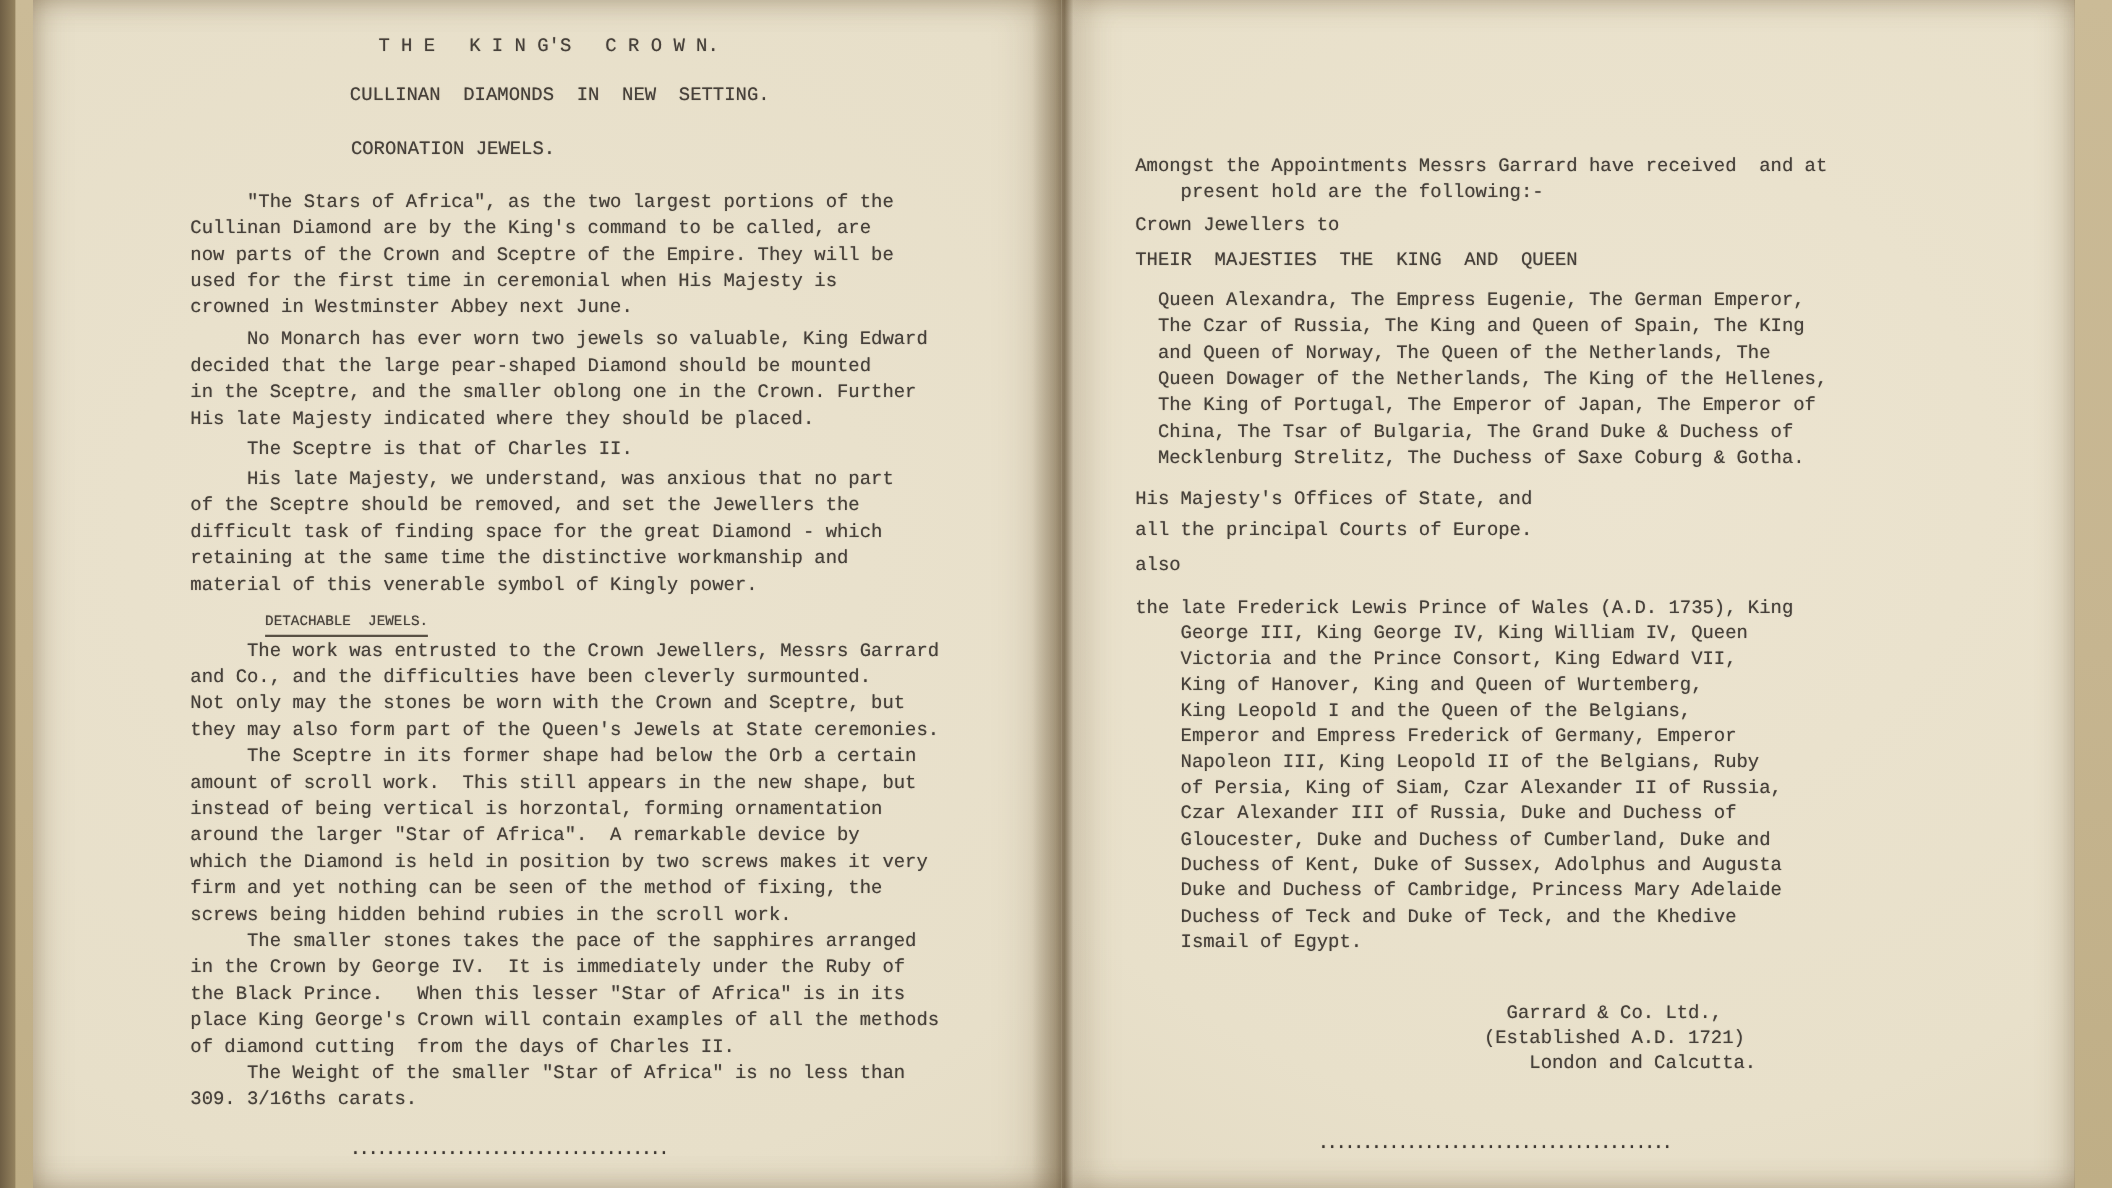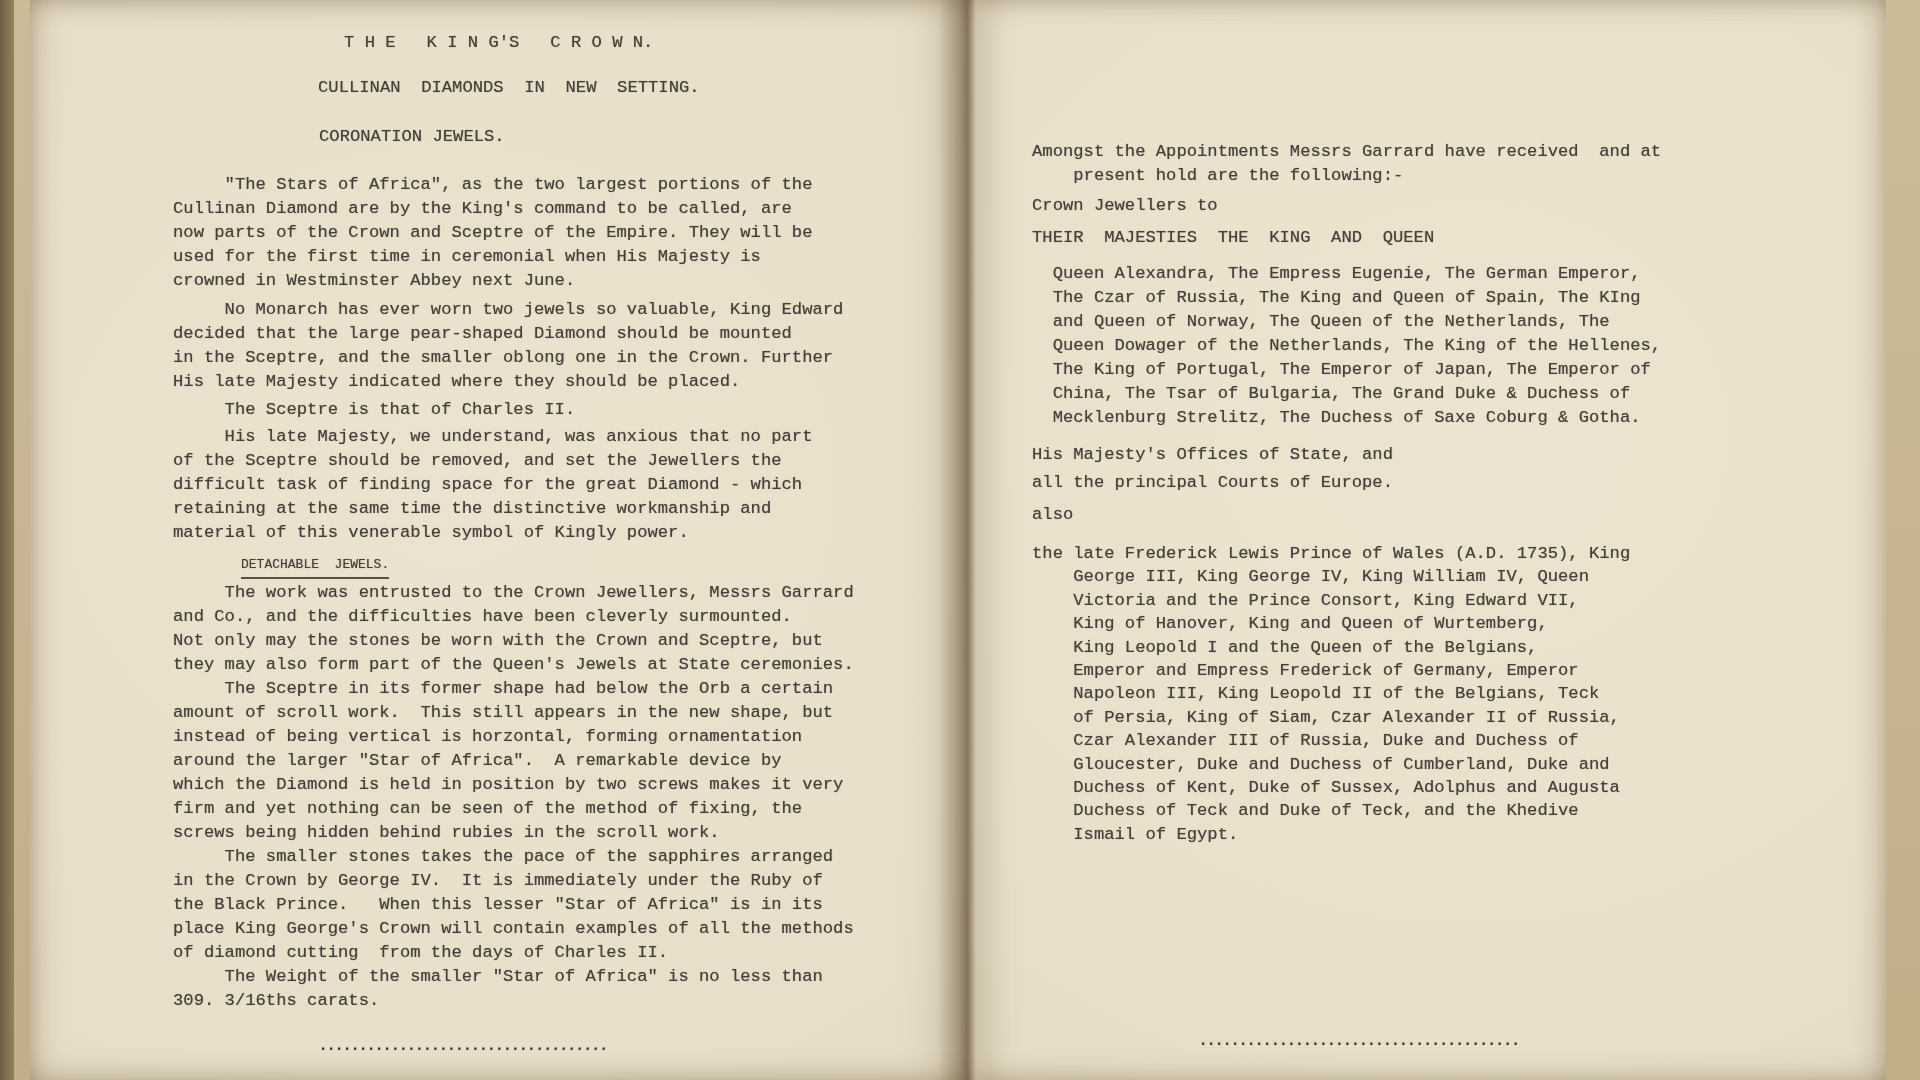--- a/index.html
+++ b/index.html
@@ -136,26 +136,32 @@
       <div class="tline center rmt13">His Majesty's Offices of State, and</div>
       <div class="tline center rmt4">all the principal Courts of Europe.</div>
       <div class="tline center rmt8">also</div>
       <div class="rmt15 lh234">
           <div class="tline">the late Frederick Lewis Prince of Wales (A.D. 1735), King</div>
           <div class="tline">    George III, King George IV, King William IV, Queen</div>
           <div class="tline">    Victoria and the Prince Consort, King Edward VII,</div>
           <div class="tline">    King of Hanover, King and Queen of Wurtemberg,</div>
           <div class="tline">    King Leopold I and the Queen of the Belgians,</div>
           <div class="tline">    Emperor and Empress Frederick of Germany, Emperor</div>
-          <div class="tline">    Napoleon III, King Leopold II of the Belgians, Teck</div>
+          <div class="tline">    Napoleon III, King Leopold II of the Belgians, Ruby</div>
           <div class="tline">    of Persia, King of Siam, Czar Alexander II of Russia,</div>
           <div class="tline">    Czar Alexander III of Russia, Duke and Duchess of</div>
           <div class="tline">    Gloucester, Duke and Duchess of Cumberland, Duke and</div>
           <div class="tline">    Duchess of Kent, Duke of Sussex, Adolphus and Augusta</div>
+          <div class="tline">    Duke and Duchess of Cambridge, Princess Mary Adelaide</div>
           <div class="tline">    Duchess of Teck and Duke of Teck, and the Khedive</div>
           <div class="tline">    Ismail of Egypt.</div>
         </div>
     </div>
+    <div class="sig lh23">
+        <div class="tline">  Garrard &amp; Co. Ltd.,</div>
+        <div class="tline">(Established A.D. 1721)</div>
+        <div class="tline">    London and Calcutta.</div>
+      </div>
     <div class="dotted dotted-right t">........................................</div>
   </div>
 
   <div class="fold"></div>
 </div>
 
 </body></html>

